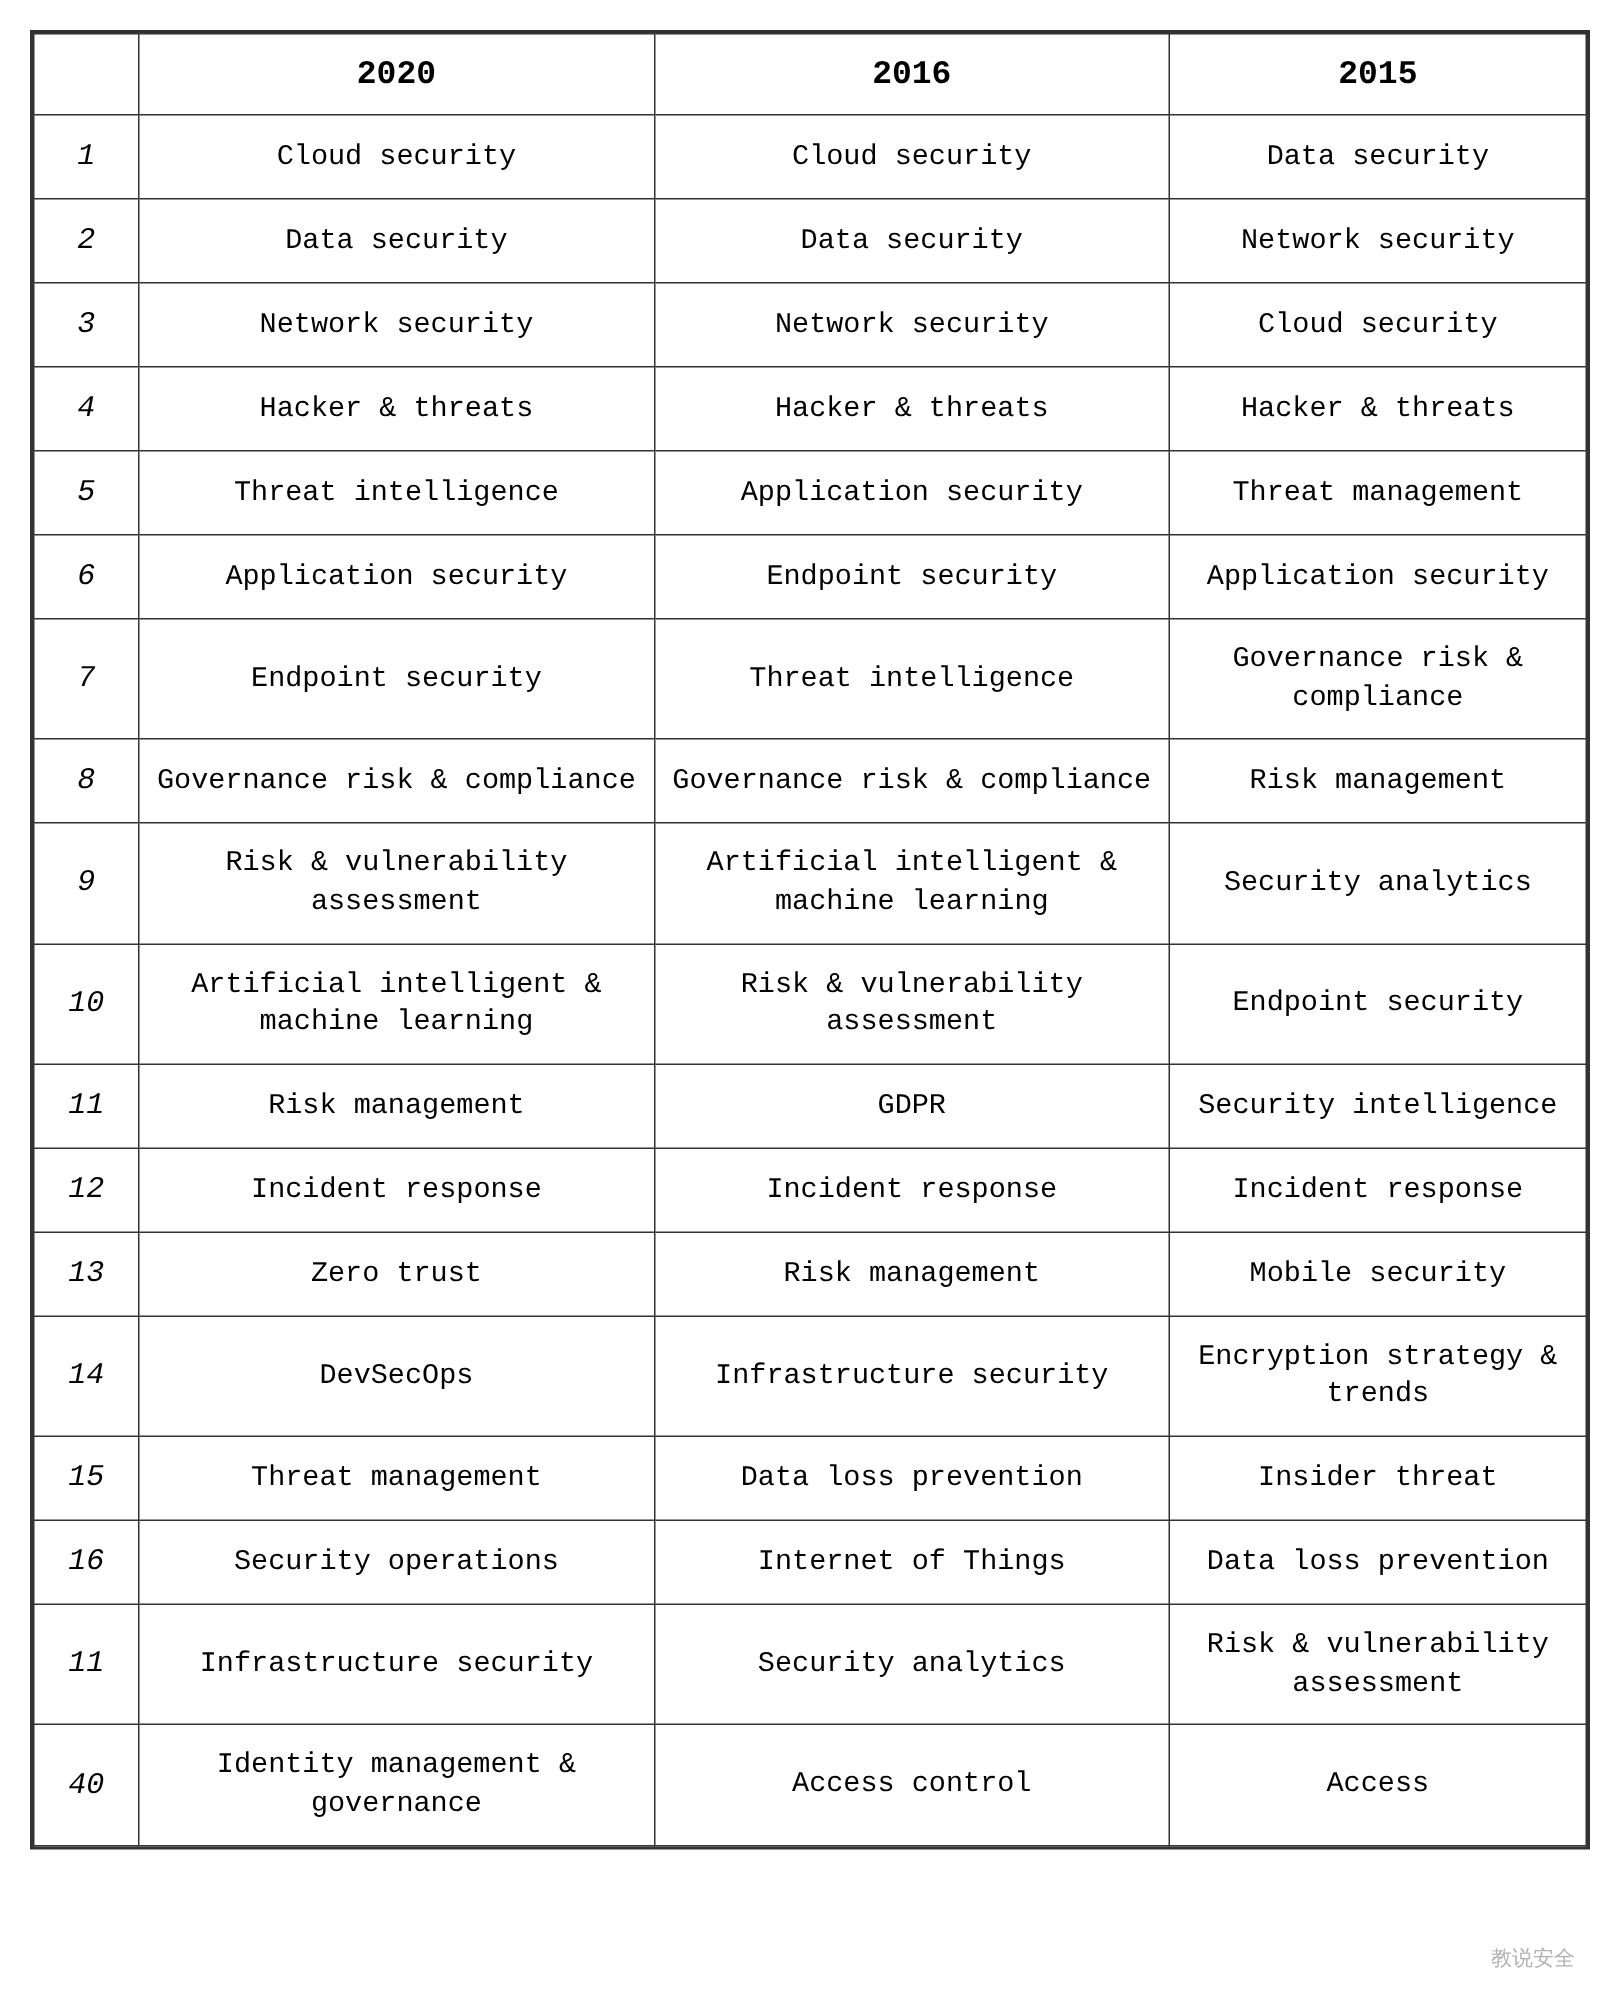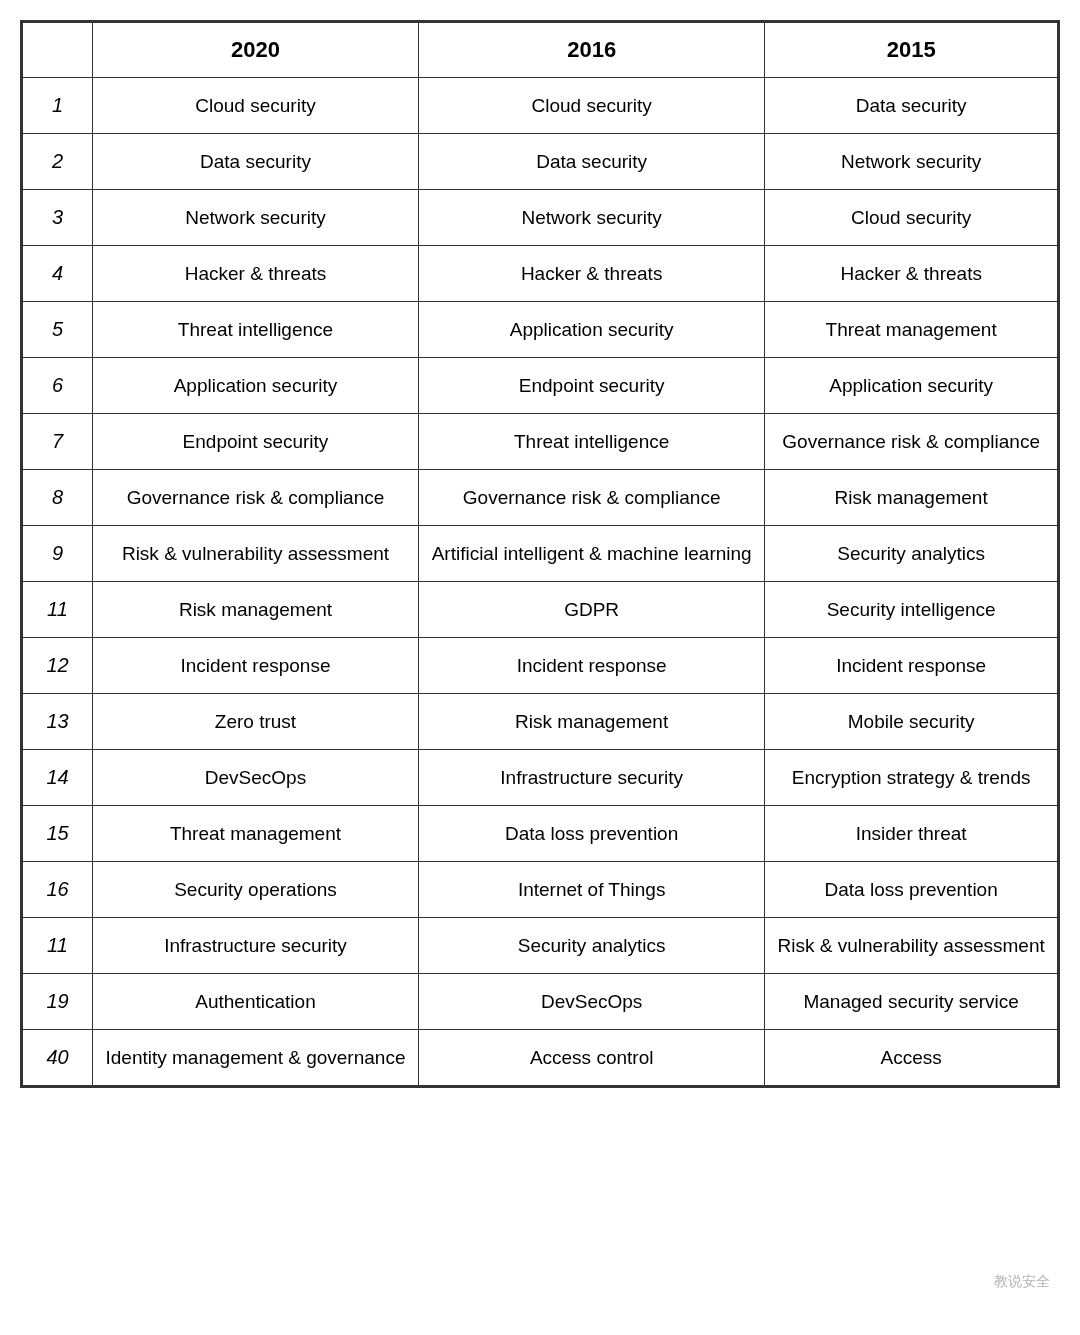--- a/index.html
+++ b/index.html
@@ -15,20 +15,21 @@
       min-height: 1335px;
       display: flex;
       align-items: flex-start;
       justify-content: center;
       padding: 20px;
     }
 
     .table-container {
       width: 1040px;
       border: 2px solid #333;
+      font-family: Liberation Mono, monospace;
     }
 
     table {
       width: 100%;
       border-collapse: collapse;
     }
 
     thead tr th {
       border: 1.5px solid #333;
       padding: 14px 10px;
@@ -52,21 +53,21 @@
     }
 
     tbody tr td:first-child {
       width: 70px;
       font-size: 20px;
       font-style: italic;
     }
 
     .watermark {
       position: fixed;
-      bottom: 44px;
+      bottom: 20px;
       right: 30px;
       font-size: 14px;
       color: rgba(100,100,100,0.5);
       pointer-events: none;
     }
   </style>
 </head>
 <body>
 
 <div class="table-container">
@@ -128,20 +129,26 @@
           <td>Governance risk &amp; compliance</td>
           <td>Risk management</td>
         </tr>
         <tr>
           <td>9</td>
           <td>Risk &amp; vulnerability assessment</td>
           <td>Artificial intelligent &amp; machine learning</td>
           <td>Security analytics</td>
         </tr>
         <tr>
+          <td>10</td>
+          <td>Artificial intelligent &amp; machine learning</td>
+          <td>Risk &amp; vulnerability assessment</td>
+          <td>Endpoint security</td>
+        </tr>
+        <tr>
           <td>11</td>
           <td>Risk management</td>
           <td>GDPR</td>
           <td>Security intelligence</td>
         </tr>
         <tr>
           <td>12</td>
           <td>Incident response</td>
           <td>Incident response</td>
           <td>Incident response</td>
@@ -170,26 +177,20 @@
           <td>Internet of Things</td>
           <td>Data loss prevention</td>
         </tr>
         <tr>
           <td>11</td>
           <td>Infrastructure security</td>
           <td>Security analytics</td>
           <td>Risk &amp; vulnerability assessment</td>
         </tr>
         <tr>
-          <td>19</td>
-          <td>Authentication</td>
-          <td>DevSecOps</td>
-          <td>Managed security service</td>
-        </tr>
-        <tr>
           <td>40</td>
           <td>Identity management &amp; governance</td>
           <td>Access control</td>
           <td>Access</td>
         </tr>
       </tbody>
   </table>
 </div>
 
 <div class="watermark">教说安全</div>

